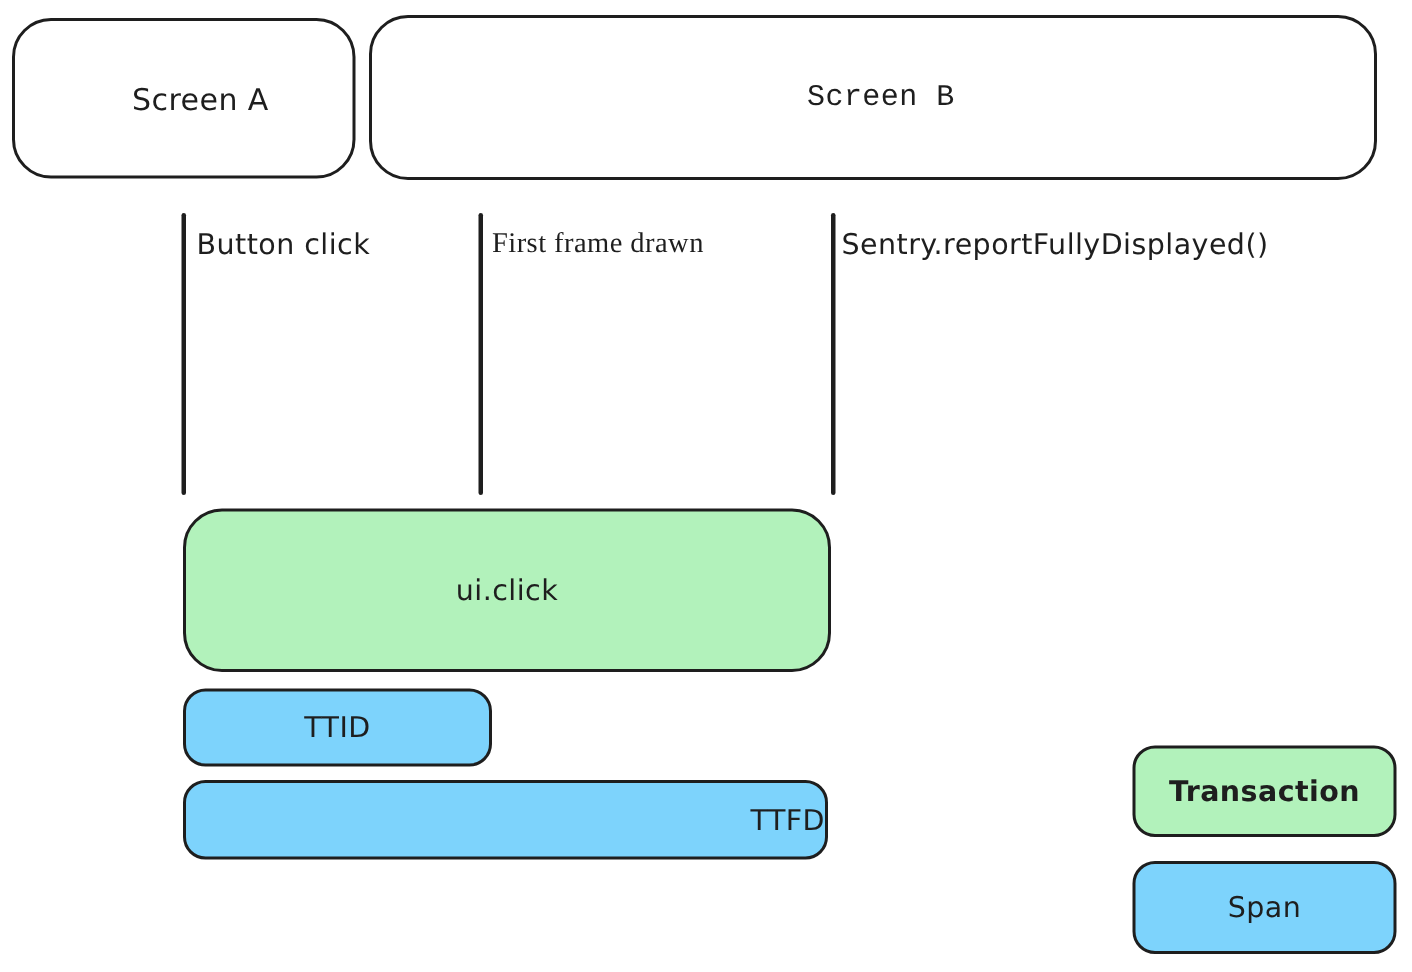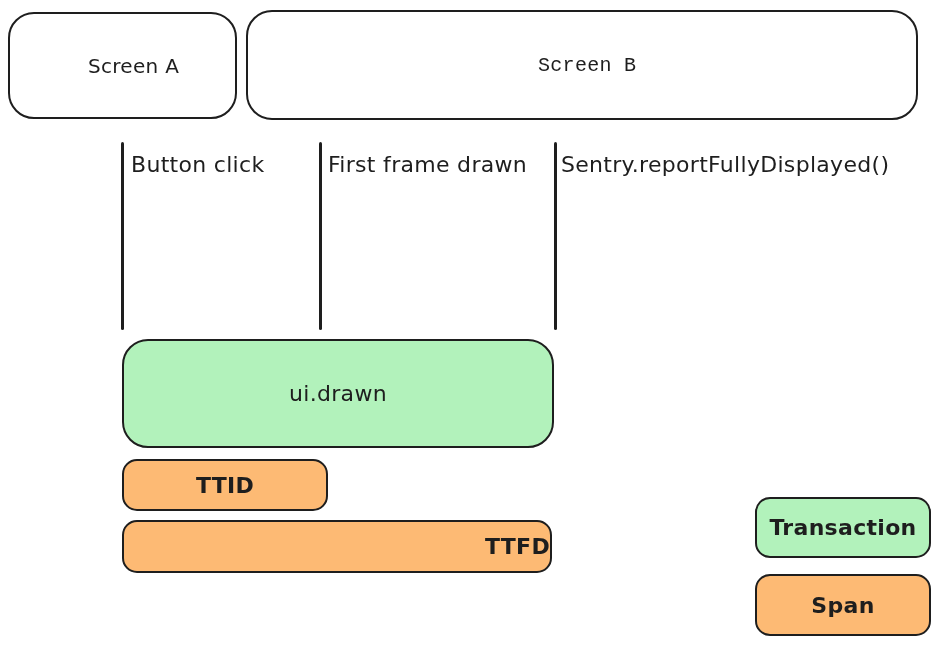--- a/index.html
+++ b/index.html
@@ -9,21 +9,21 @@
     color: #1e1e1e;
   }
   .canvas {
     position: relative;
     width: 941px;
     height: 648px;
     background: #ffffff;
     overflow: hidden;
   }
   .hand {
-    font-size: 22px;
+    font-size: 19px;
     letter-spacing: 0.3px;
     color: #1e1e1e;
     white-space: nowrap;
   }
   
   .screen-box {
     position: absolute;
     border: 2.5px solid #1e1e1e;
     border-radius: 26px;
     background: #ffffff;
@@ -46,33 +46,33 @@
   }
   .marker-line.m1 { left: 121px; }
   .marker-line.m2 { left: 319px; }
   .marker-line.m3 { left: 554px; }
 
   .marker-label {
     position: absolute;
     top: 152px;
   }
   .marker-label.m1 { left: 131px; }
-  .marker-label.m2 { left: 328px; }
+  .marker-label.m2 { left: 328px; font-family: Liberation Serif, serif; }
   .marker-label.m3 { left: 561px; }
 
   
   .bar {
     position: absolute;
     border: 2.5px solid #1e1e1e;
     display: flex;
     align-items: center;
     justify-content: center;
   }
   .fill-transaction { background: #b2f2bb; }
-  .fill-span { background: #fdba74; font-weight: bold; }
+  .fill-span { background: #7dd3fc; }
 
   .bar-uiload { left: 122px; top: 339px; width: 432px; height: 109px; border-radius: 26px; }
   .bar-ttid  { left: 122px; top: 459px; width: 206px; height: 52px; border-radius: 15px; }
   .bar-ttfd  { left: 122px; top: 520px; width: 430px; height: 53px; border-radius: 15px; justify-content: flex-end; }
 
   
   .legend-transaction { left: 755px; top: 497px; width: 176px; height: 61px; border-radius: 15px; font-weight: bold; }
   .legend-span        { left: 755px; top: 574px; width: 176px; height: 62px; border-radius: 15px; }
 </style>
 </head>
@@ -89,21 +89,21 @@
 
   <div class="marker-line m1"></div>
   <div class="marker-line m2"></div>
   <div class="marker-line m3"></div>
 
   <span class="marker-label hand m1">Button click</span>
   <span class="marker-label hand m2">First frame drawn</span>
   <span class="marker-label hand m3">Sentry.reportFullyDisplayed()</span>
 
   <div class="bar bar-uiload fill-transaction">
-    <span class="hand">ui.drawn</span>
+    <span class="hand">ui.click</span>
   </div>
   <div class="bar bar-ttid fill-span">
     <span class="hand">TTID</span>
   </div>
   <div class="bar bar-ttfd fill-span">
     <span class="hand">TTFD</span>
   </div>
 
   <div class="bar legend-transaction fill-transaction">
     <span class="hand">Transaction</span>

